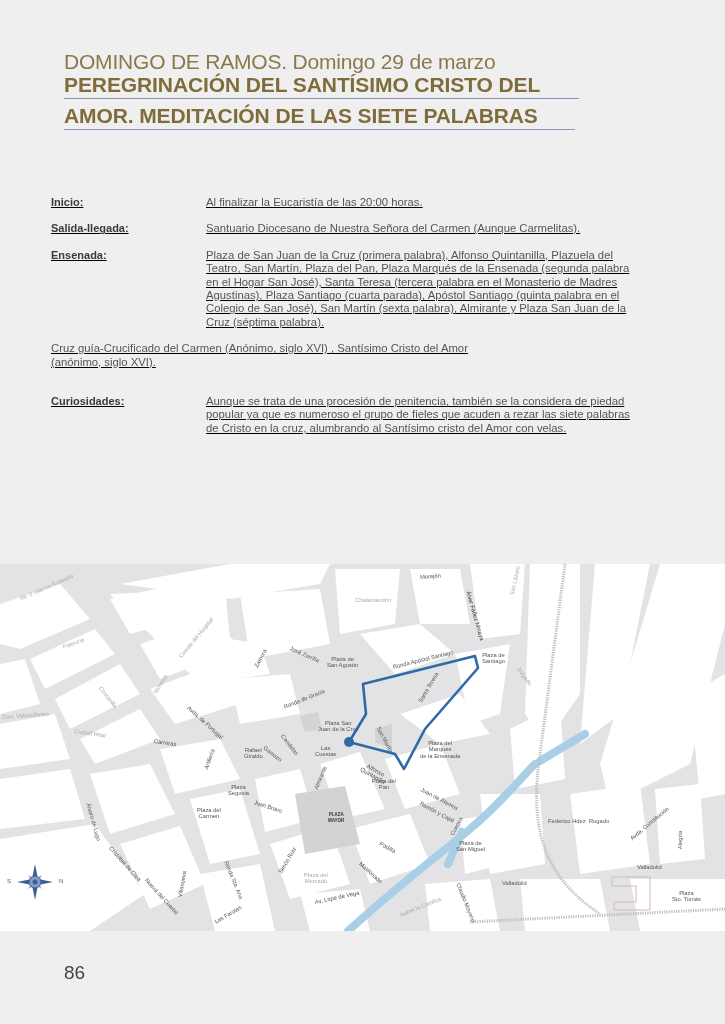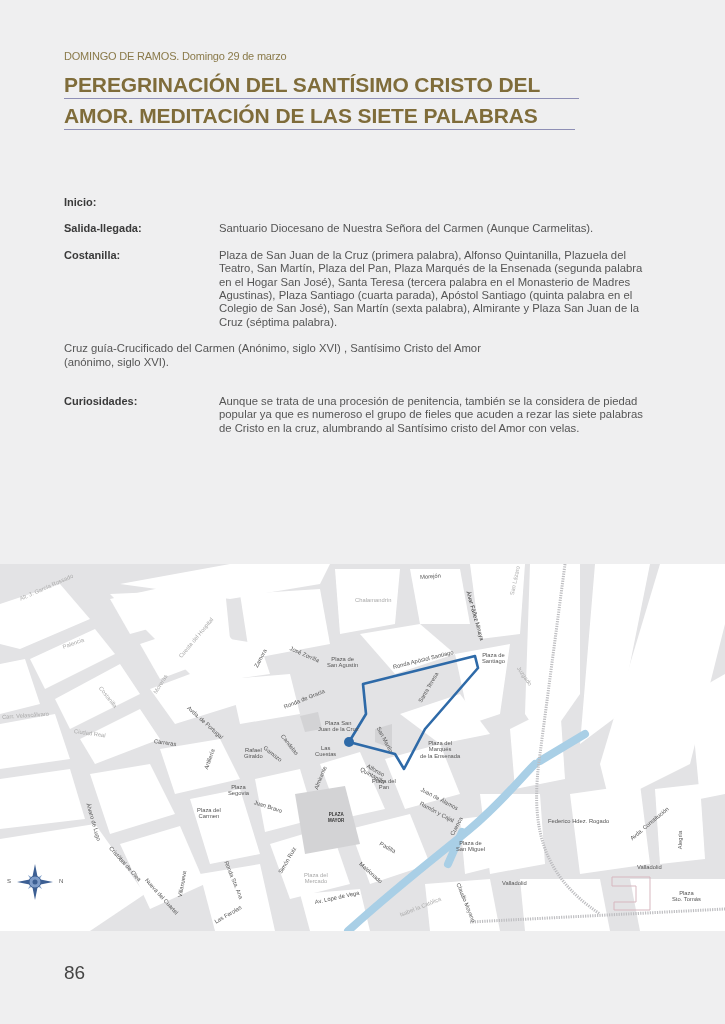--- a/index.html
+++ b/index.html
@@ -1,21 +1,21 @@
 <!DOCTYPE html>
 <html><head>
 <meta charset="utf-8">
 <style>
   html, body { margin:0; padding:0; }
   body { width:725px; height:1024px; background:#efeff0; position:relative; overflow:hidden; font-family:"Liberation Sans", sans-serif; }
-  .subtitle { position:absolute; left:64px; top:50px; font-size:11px; color:#8a7a4a; letter-spacing:-0.2px; white-space:nowrap; }
+  .subtitle { position:absolute; left:64px; top:50px; font-size:21px; color:#8a7a4a; letter-spacing:-0.2px; white-space:nowrap; }
   .title-line { position:absolute; left:64px; font-size:21px; font-weight:bold; color:#7f6c3a; letter-spacing:-0.1px; white-space:nowrap; padding-bottom:1px; border-bottom:1.5px solid #8e8fb5; }
   .t1 { top:73px; width:515px; }
   .t2 { top:104px; width:511px; }
-  .info { position:absolute; left:64px; top:196px; width:600px; }
+  .info { position:absolute; left:51px; top:196px; width:600px;text-decoration:underline; }
   .row { display:flex; font-size:11.3px; line-height:13.4px; color:#4a4a4a; margin-bottom:13px; }
   .row .k { width:155px; flex:0 0 155px; color:#3a3a3a; font-weight:bold; font-size:11px; }
   .row .v { width:425px; color:#555; }
   .map { position:absolute; left:0; top:564px; width:725px; height:367px; background:#e3e3e5; overflow:hidden; }
   .map svg { position:absolute; left:0; top:0; }
   .lbl { position:absolute; font-size:5.8px; color:#555; white-space:nowrap; transform-origin:left center; line-height:6.4px; }
   .lbl.light { color:#aaa; }
   .lbl.dark { color:#333; }
   .lbl.ctr { text-align:center; }
   .pagenum { position:absolute; left:64px; top:962px; font-size:19px; color:#444; }
@@ -25,27 +25,28 @@
 
 <div>
   <div class="subtitle">DOMINGO DE RAMOS. Domingo 29 de marzo</div>
   <div class="title-line t1">PEREGRINACIÓN DEL SANTÍSIMO CRISTO DEL</div>
   <div class="title-line t2">AMOR. MEDITACIÓN DE LAS SIETE PALABRAS</div>
 </div>
 
 <div class="info">
   <div class="row">
     <div class="k">Inicio:</div>
+    <div class="v">Al finalizar la Eucaristía de las 20:00 horas.</div>
   </div>
   <div class="row">
     <div class="k">Salida-llegada:</div>
     <div class="v">Santuario Diocesano de Nuestra Señora del Carmen (Aunque Carmelitas).</div>
   </div>
   <div class="row">
-    <div class="k">Costanilla:</div>
+    <div class="k">Ensenada:</div>
     <div class="v">Plaza de San Juan de la Cruz (primera palabra), Alfonso Quintanilla, Plazuela del Teatro, San Martín, Plaza del Pan, Plaza Marqués de la Ensenada (segunda palabra en el Hogar San José), Santa Teresa (tercera palabra en el Monasterio de Madres Agustinas), Plaza Santiago (cuarta parada), Apóstol Santiago (quinta palabra en el Colegio de San José), San Martín (sexta palabra), Almirante y Plaza San Juan de la Cruz (séptima palabra).</div>
   </div>
   <div class="row">
     <div class="v">Cruz guía-Crucificado del Carmen (Anónimo, siglo XVI) , Santísimo Cristo del Amor (anónimo, siglo XVI).</div>
   </div>
   <div class="row">
   </div>
   <div class="row">
     <div class="k">Curiosidades:</div>
     <div class="v">Aunque se trata de una procesión de penitencia, también se la considera de piedad popular ya que es numeroso el grupo de fieles que acuden a rezar las siete palabras de Cristo en la cruz, alumbrando al Santísimo cristo del Amor con velas.</div>

